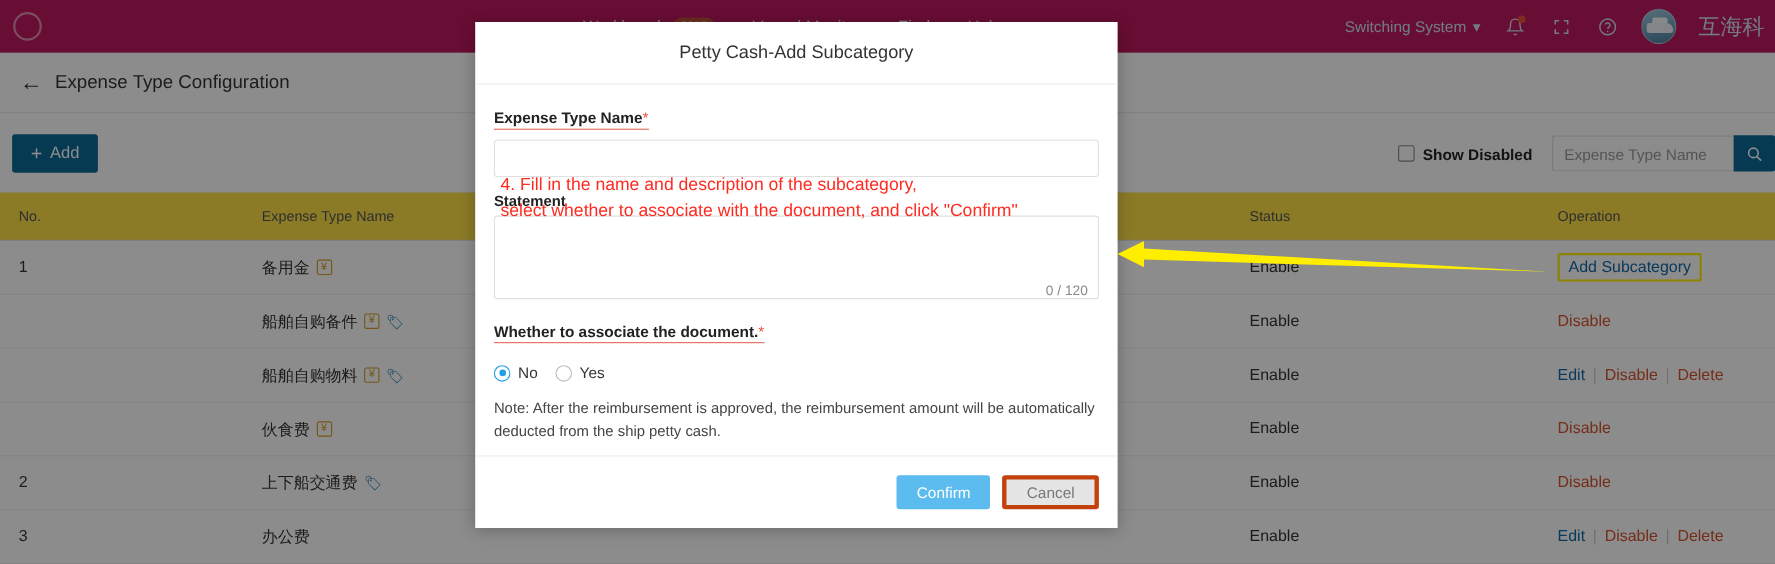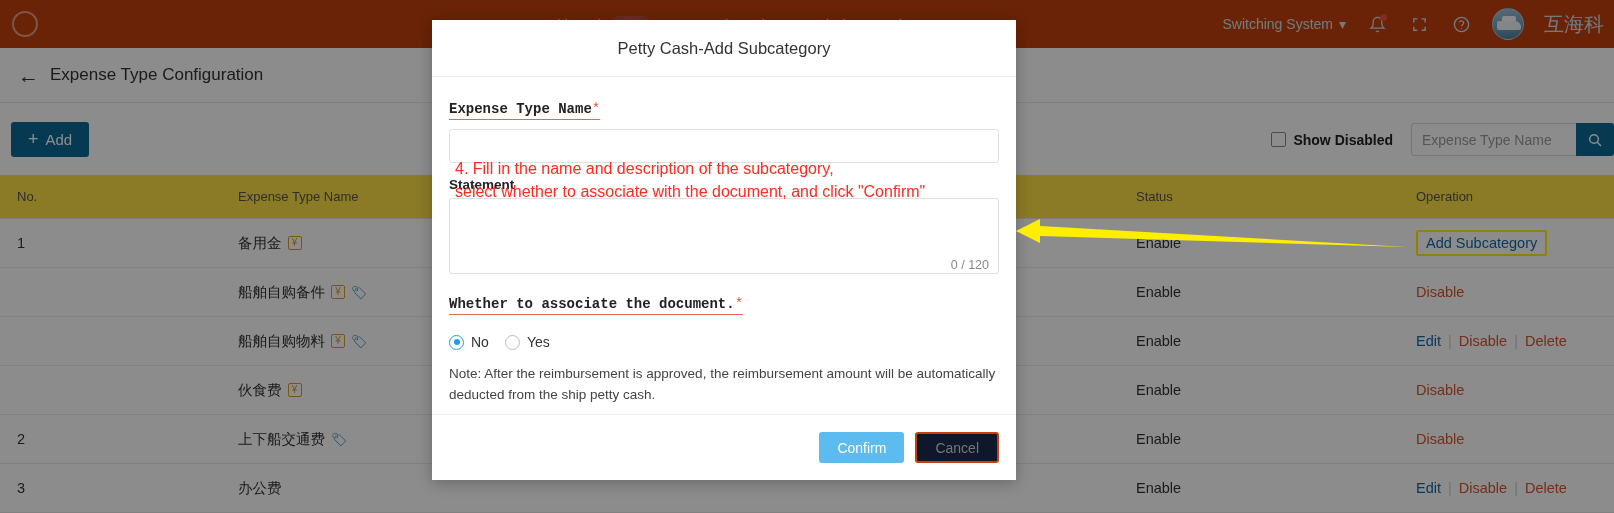--- a/index.html
+++ b/index.html
@@ -11,21 +11,21 @@
   }
 
   #app { position: relative; width: 1614px; height: 513px; }
 
   
   .page { position: absolute; inset: 0; }
 
   
   .topnav {
     position: absolute; left: 0; top: 0; width: 1614px; height: 48px;
-    background: #c2410c;
+    background: #be185d;
     display: flex; align-items: center;
   }
   .nav-left { display: flex; align-items: center; padding-left: 12px; }
   .nav-logo {
     width: 26px; height: 26px; border-radius: 50%;
     border: 2px solid rgba(255,255,255,.5);
     margin-right: 14px;
   }
   .nav-center {
     position: absolute; left: 530px; top: 0; height: 48px;
@@ -161,21 +161,21 @@
   .modal-head {
     height: 57px; display: flex; align-items: center; justify-content: center;
     border-bottom: 1px solid #ececec;
   }
   .modal-title { font-size: 16.5px; color: #333; }
   .modal-body { flex: 1; padding: 22px 17px 0 17px; position: relative; }
 
   .f-label {
     font-size: 14px; color: #222; font-weight: bold;
     display: inline-block; border-bottom: 1px solid #e06a5a;
-    padding-bottom: 2px; margin-bottom: 9px; font-family: Liberation Mono, monospace;
+    padding-bottom: 2px; margin-bottom: 9px;
   }
   .req { color: #e8533a; font-weight: normal; }
   .f-label-plain {
     font-size: 13.5px; color: #222; font-weight: bold;
     display: block; margin-bottom: 6px;
   }
   .f-input {
     width: 100%; height: 34px; border: 1px solid #e0e0e0; border-radius: 3px;
     padding: 0 10px; font-size: 14px; outline: none;
     font-family: "Liberation Sans", sans-serif; color: #333;
@@ -207,21 +207,21 @@
   .modal-foot {
     height: 66px; border-top: 1px solid #ececec;
     display: flex; align-items: center; justify-content: flex-end;
     gap: 11px; padding-right: 17px; padding-left: 41px;
   }
   .btn {
     height: 31px; padding: 0 18px; font-size: 14px; border-radius: 3px;
     cursor: pointer; font-family: "Liberation Sans", sans-serif;
   }
   .btn-primary { background: #5cbcf0; color: #fff; border: none; }
-  .btn-ghost { background: #0f172a; color: #777; border: 2px solid #c2410c; }
+  .btn-ghost { background: #e5e5e5; color: #777; border: 4px solid #c2410c; }
 
   
   .anno-layer { position: absolute; inset: 0; z-index: 60; pointer-events: none; }
   .anno-text {
     position: absolute; left: 455px; top: 157px;
     color: #ff2a20; font-size: 16px; line-height: 23px;
     width: 580px; white-space: pre-line;
   }
   .anno-svg { position: absolute; inset: 0; width: 1614px; height: 513px; }
 </style>

